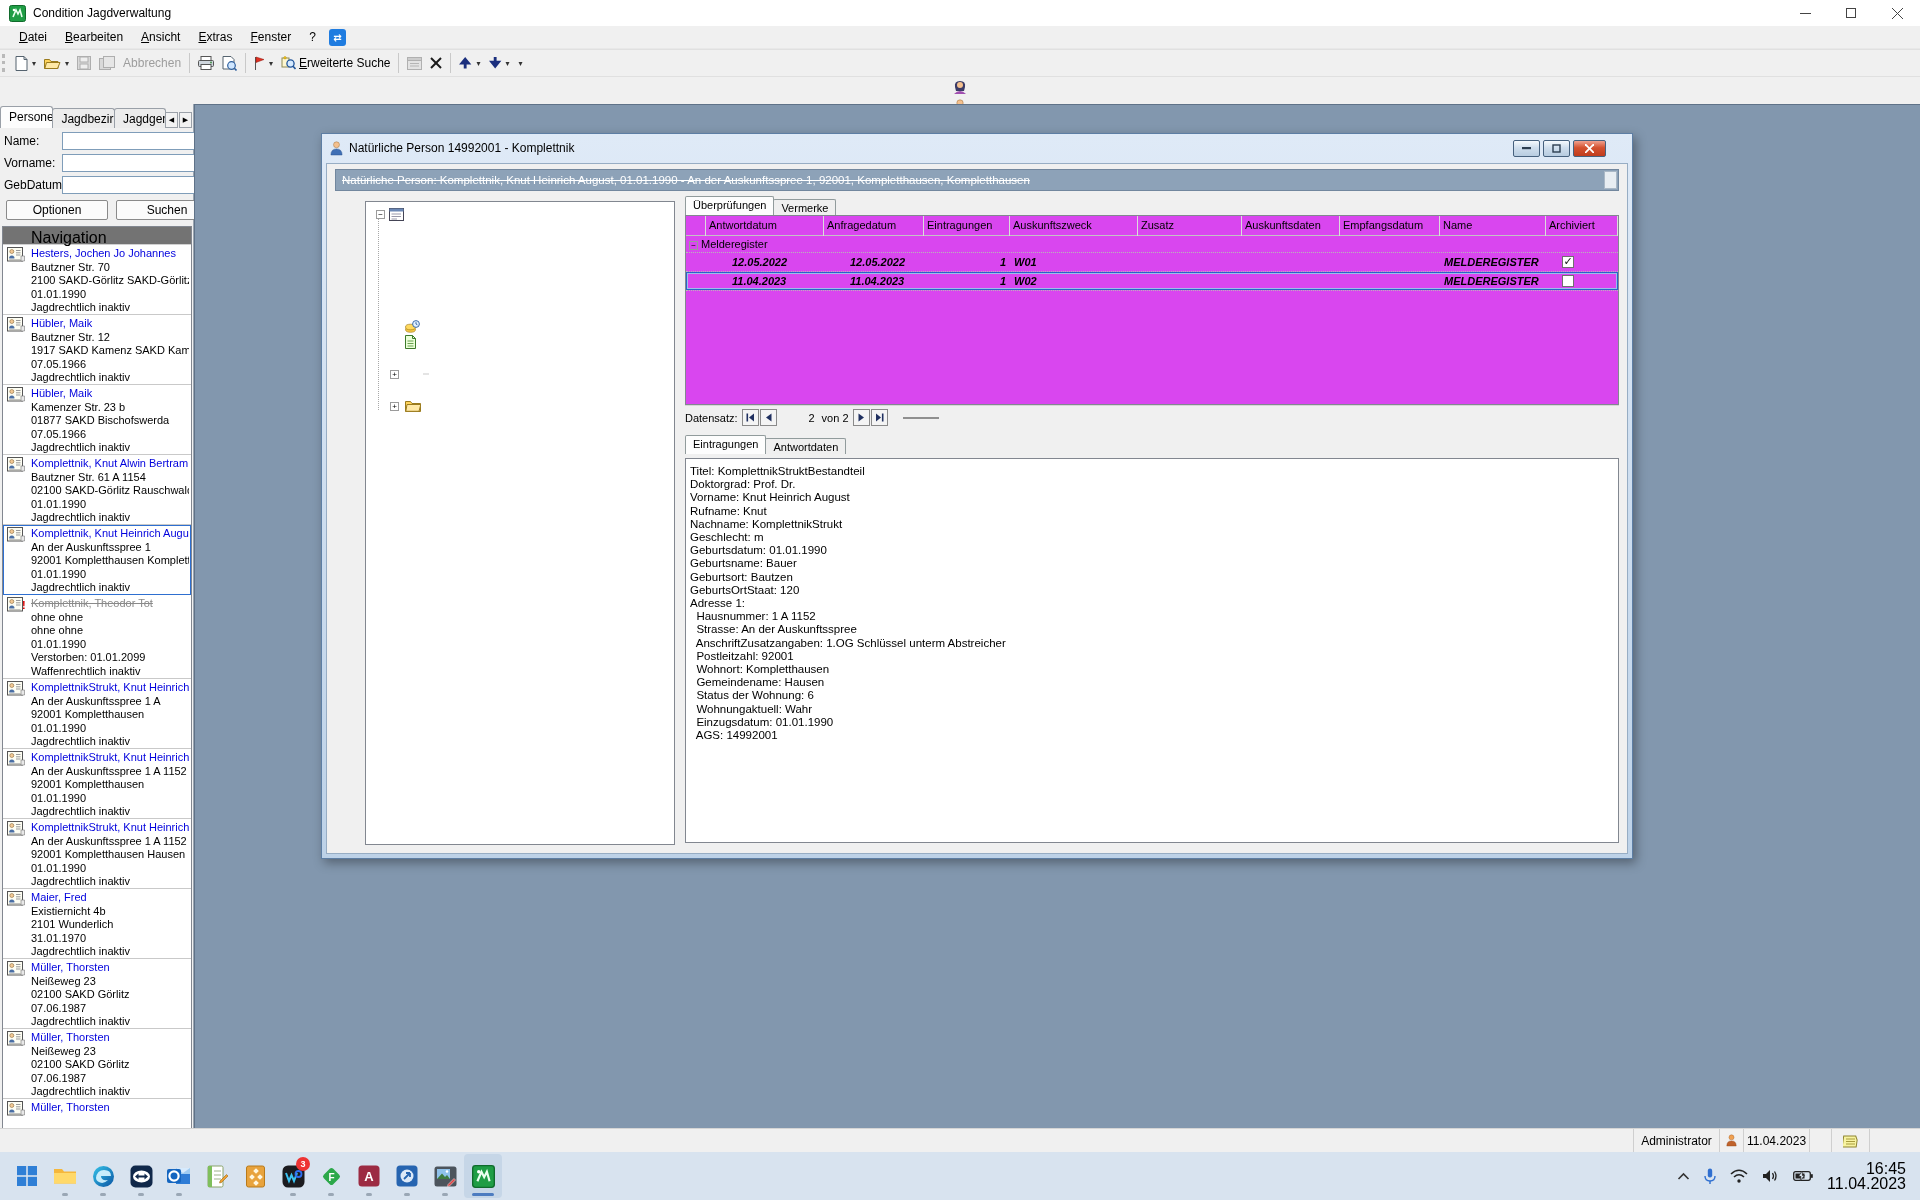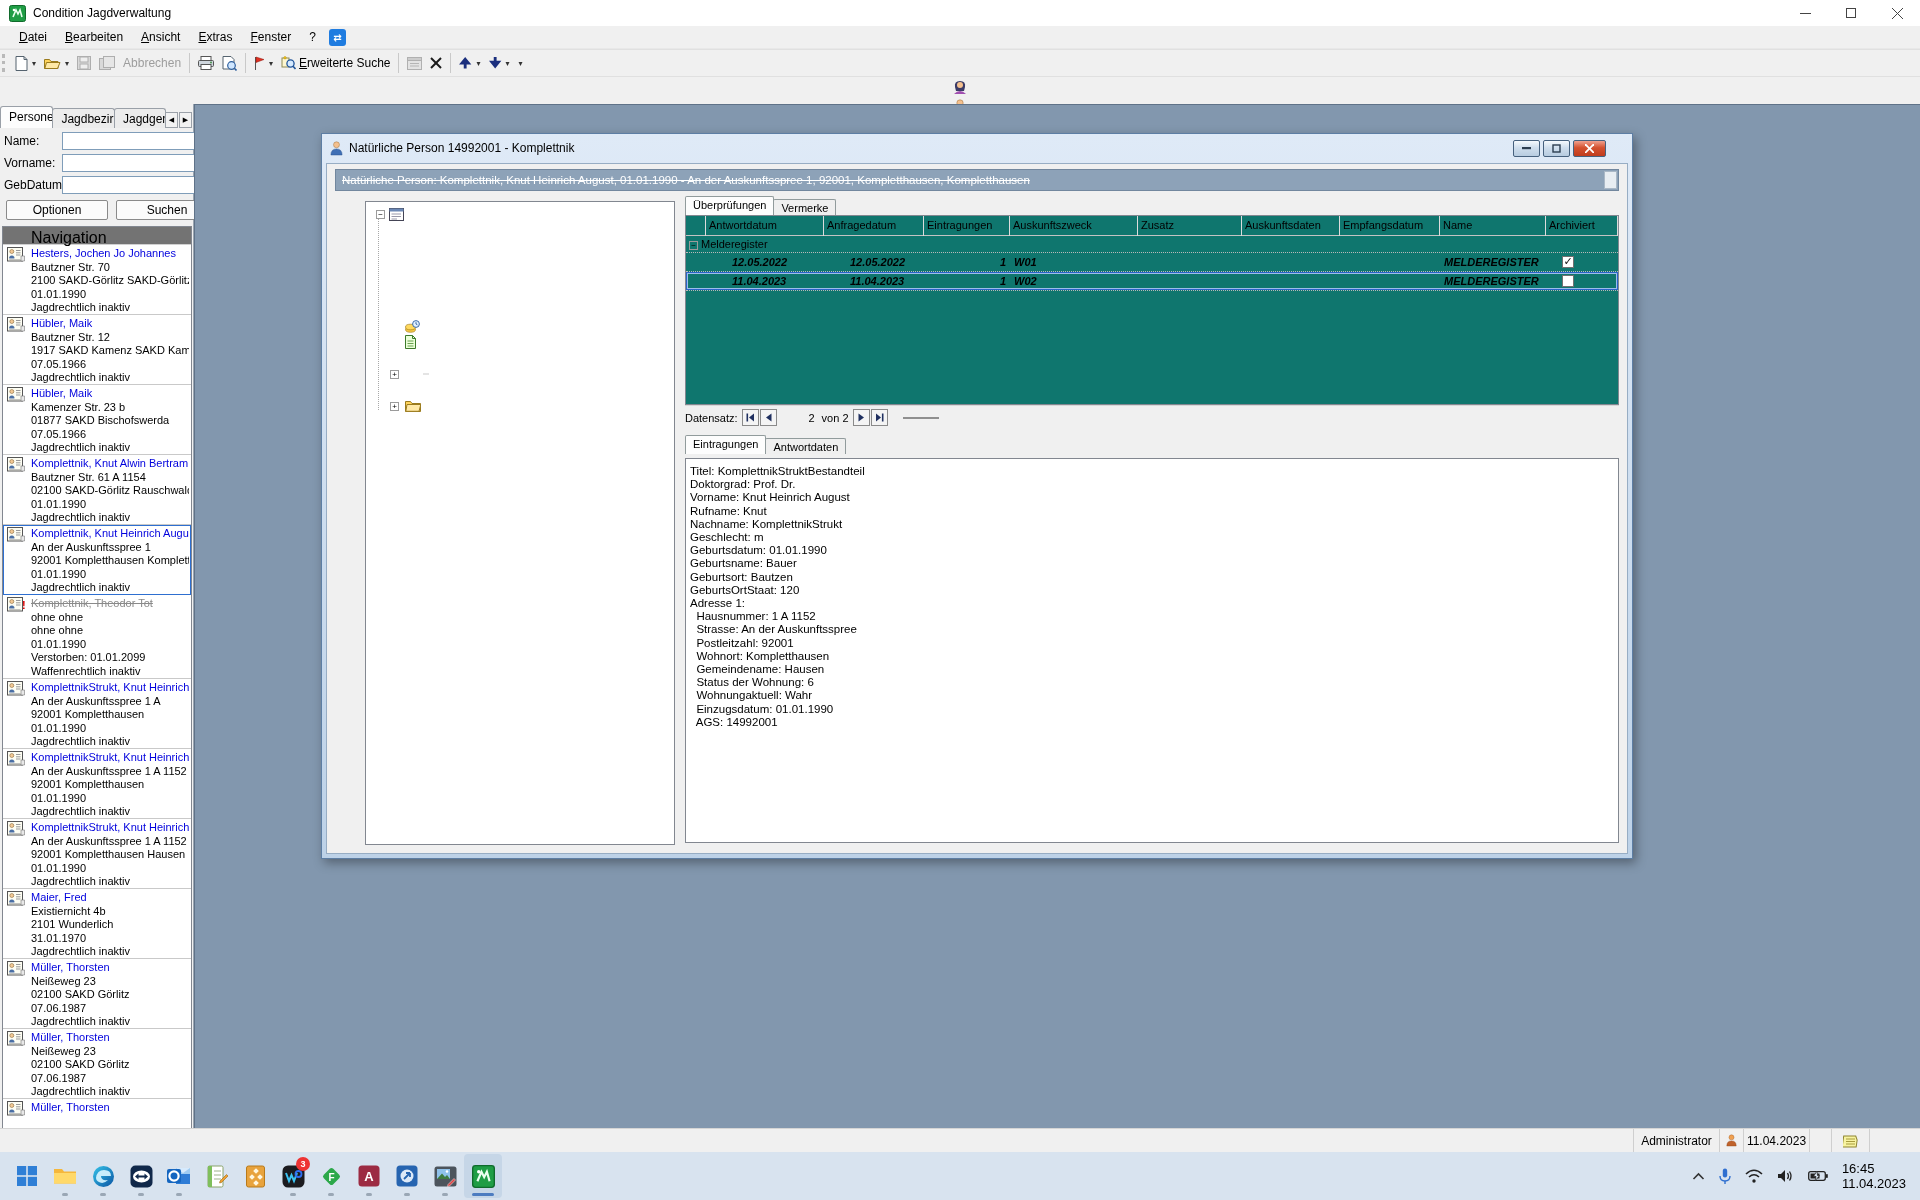--- a/index.html
+++ b/index.html
@@ -75,21 +75,21 @@
 .trow { position:relative; height:16px; display:flex; align-items:center; }
 .trow .exp { width:9px; height:9px; border:1px solid #9b9b9b; background:#fff; font-size:8px; line-height:7px; text-align:center; position:absolute; }
 .trow .tico { position:absolute; }
 .trow .tlabel { position:absolute; white-space:nowrap; padding:1px 3px; }
 .trow .tlabel.sel { background:#e4e4e4; }
 
 .right-panel { position:absolute; left:358px; top:32px; right:8px; bottom:8px; }
 .rtabs { position:absolute; left:0; display:flex; align-items:flex-end; height:19px; }
 .rtab { height:16px; padding:2px 7px 0; font-size:11px; background:#efefef; border:1px solid #919b9c; border-bottom:none; border-radius:2px 2px 0 0; margin-right:-1px; }
 .rtab.active { background:#fdfdfd; height:19px; position:relative; z-index:2; }
-.grid-box { position:absolute; left:0; right:0; top:19px; height:190px; background:#0f766e; border:1px solid #828790; font-size:11px; }
+.grid-box { position:absolute; left:0; right:0; top:19px; height:190px; background:#d946ef; border:1px solid #828790; font-size:11px; }
 .grow { display:grid; grid-template-columns:20px 118px 100px 86px 128px 104px 98px 100px 106px 1fr; align-items:center; }
 .grow.ghead { height:20px; border-bottom:1px solid #c3c3c3; }
 .ghead .gcell { height:20px; padding:3px 3px 0; border-right:1px solid #dcdcdc; white-space:nowrap; overflow:hidden; }
 .grow.ggroup { height:17px; border-bottom:1px dotted #b8b8b8; }
 .ggroup .gtxt { grid-column:1 / -1; padding-left:3px; white-space:nowrap; }
 .grow.gdata { height:19px; border-bottom:1px dotted #b8b8b8; font-weight:bold;font-style:italic; }
 .gdata .gcell { padding:0 4px; white-space:nowrap; overflow:hidden; }
 .gdata.selected { box-shadow:inset 0 0 0 1px #2a64c8, inset 0 0 0 2px #9dbdea; }
 .cb { width:12px; height:12px; background:#fff; border:1px solid #707070; margin-left:12px; position:relative; }
 .cb.checked::after { content:"\2713"; font-family:"DejaVu Sans",sans-serif; position:absolute; left:0.5px; top:-2.5px; font-size:11px; font-weight:bold; color:#111; }
@@ -108,21 +108,21 @@
 
 
 .taskbar { position:absolute; left:0; top:1152px; width:100%; height:48px; background:#d8e3ef; display:flex; align-items:center; }
 .tb-icons { display:flex; align-items:center; padding-left:8px; }
 .ticon { width:38px; height:44px; display:flex; align-items:center; justify-content:center; position:relative; border-radius:4px; }
 .ticon .dot { position:absolute; bottom:2px; left:50%; transform:translateX(-50%); width:6px; height:3px; border-radius:2px; background:#9aa7b5; }
 .ticon.active { background:#c6d6e7; }
 .ticon.active .dot { width:22px; background:#4d7cc0; }
 .badge { position:absolute; top:3px; right:2px; min-width:14px; height:14px; border-radius:7px; background:#e33; color:#fff; font-size:9px; font-weight:bold; text-align:center; line-height:14px; padding:0 2px; }
 .tray { margin-left:auto; display:flex; align-items:center; gap:14px; padding-right:14px; }
-.clock { font-size:13px; line-height:15px; }
+.clock { text-align:right; font-size:16px; line-height:15px; }
 </style>
 </head>
 <body>
 
 <div class="screen">
 
   <div class="titlebar">
     <svg class="app-ico" viewBox="0 0 17 17">
         <rect x="0.5" y="0.5" width="16" height="16" rx="2" fill="#1f9d45" stroke="#116b2c"></rect>
         <path d="M4 12 L7 5 L9 9 L11 5 L13 12" stroke="#eaffef" stroke-width="1.6" fill="none"></path>
@@ -834,20 +834,21 @@
               <div class="dline">Rufname: Knut</div>
               <div class="dline">Nachname: KomplettnikStrukt</div>
               <div class="dline">Geschlecht: m</div>
               <div class="dline">Geburtsdatum: 01.01.1990</div>
               <div class="dline">Geburtsname: Bauer</div>
               <div class="dline">Geburtsort: Bautzen</div>
               <div class="dline">GeburtsOrtStaat: 120</div>
               <div class="dline">Adresse 1:</div>
               <div class="dline">  Hausnummer: 1 A 1152</div>
               <div class="dline">  Strasse: An der Auskunftsspree</div>
+              <div class="dline">  AnschriftZusatzangaben: 1.OG Schlüssel unterm Abstreicher</div>
               <div class="dline">  Postleitzahl: 92001</div>
               <div class="dline">  Wohnort: Kompletthausen</div>
               <div class="dline">  Gemeindename: Hausen</div>
               <div class="dline">  Status der Wohnung: 6</div>
               <div class="dline">  Wohnungaktuell: Wahr</div>
               <div class="dline">  Einzugsdatum: 01.01.1990</div>
               <div class="dline">  AGS: 14992001</div>
             </div>
         </div>
       </div>

